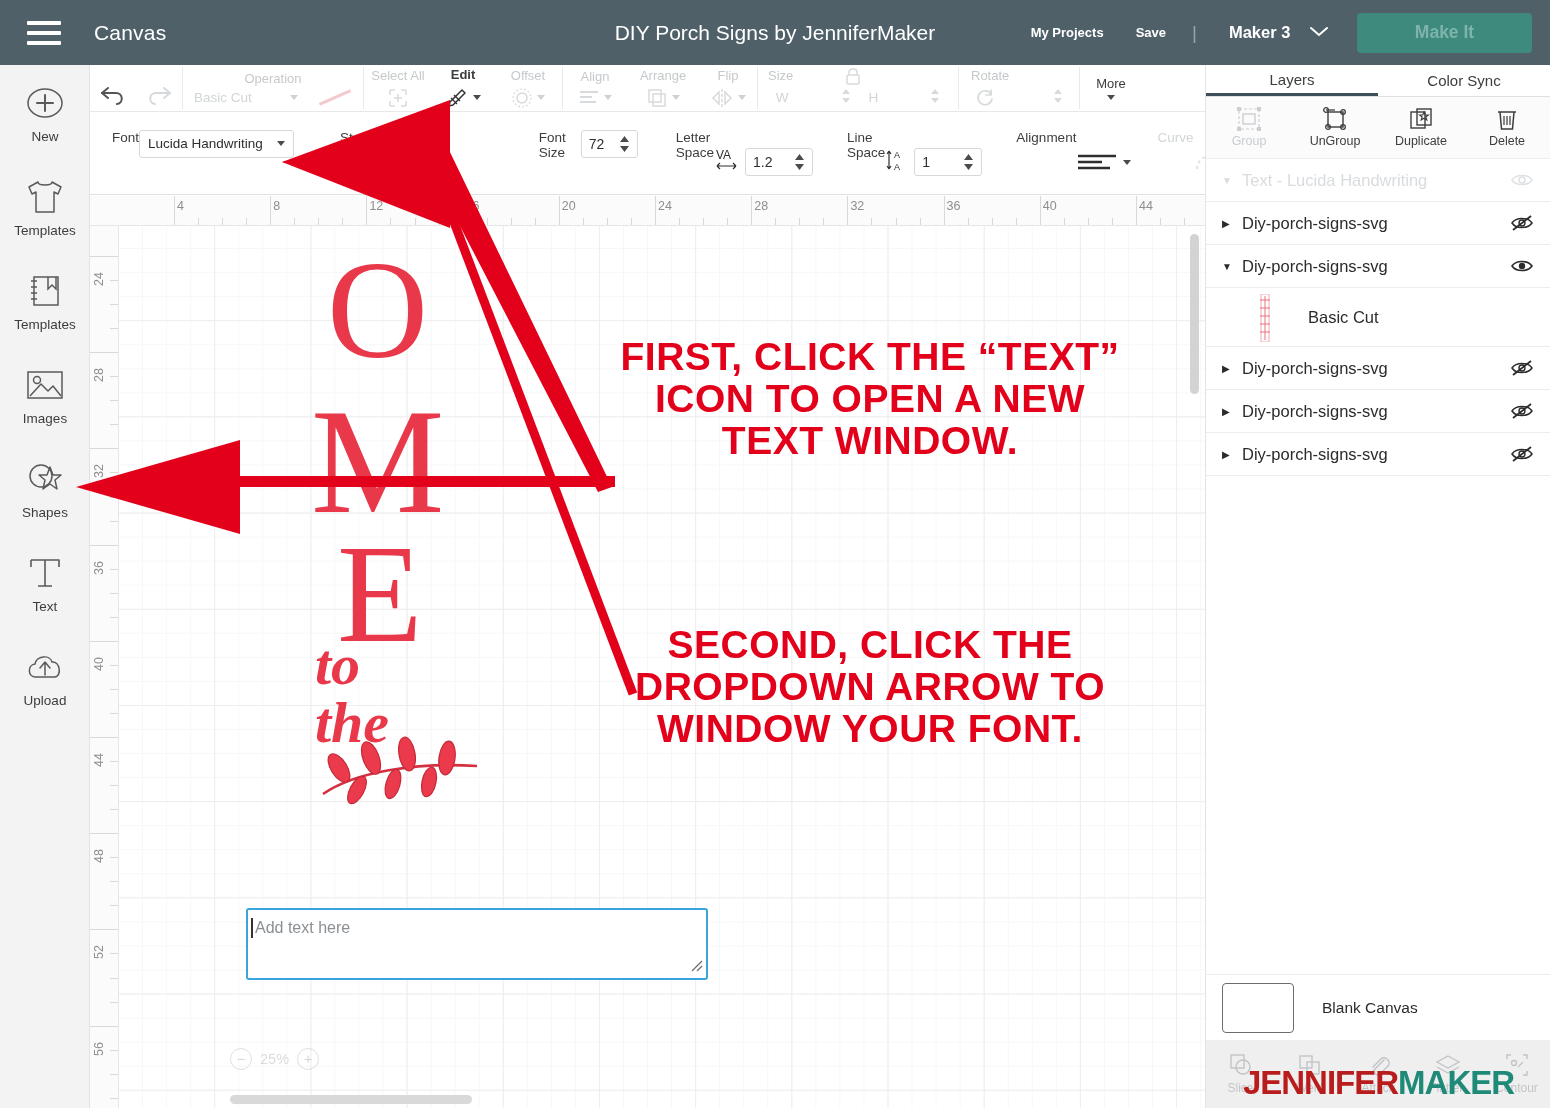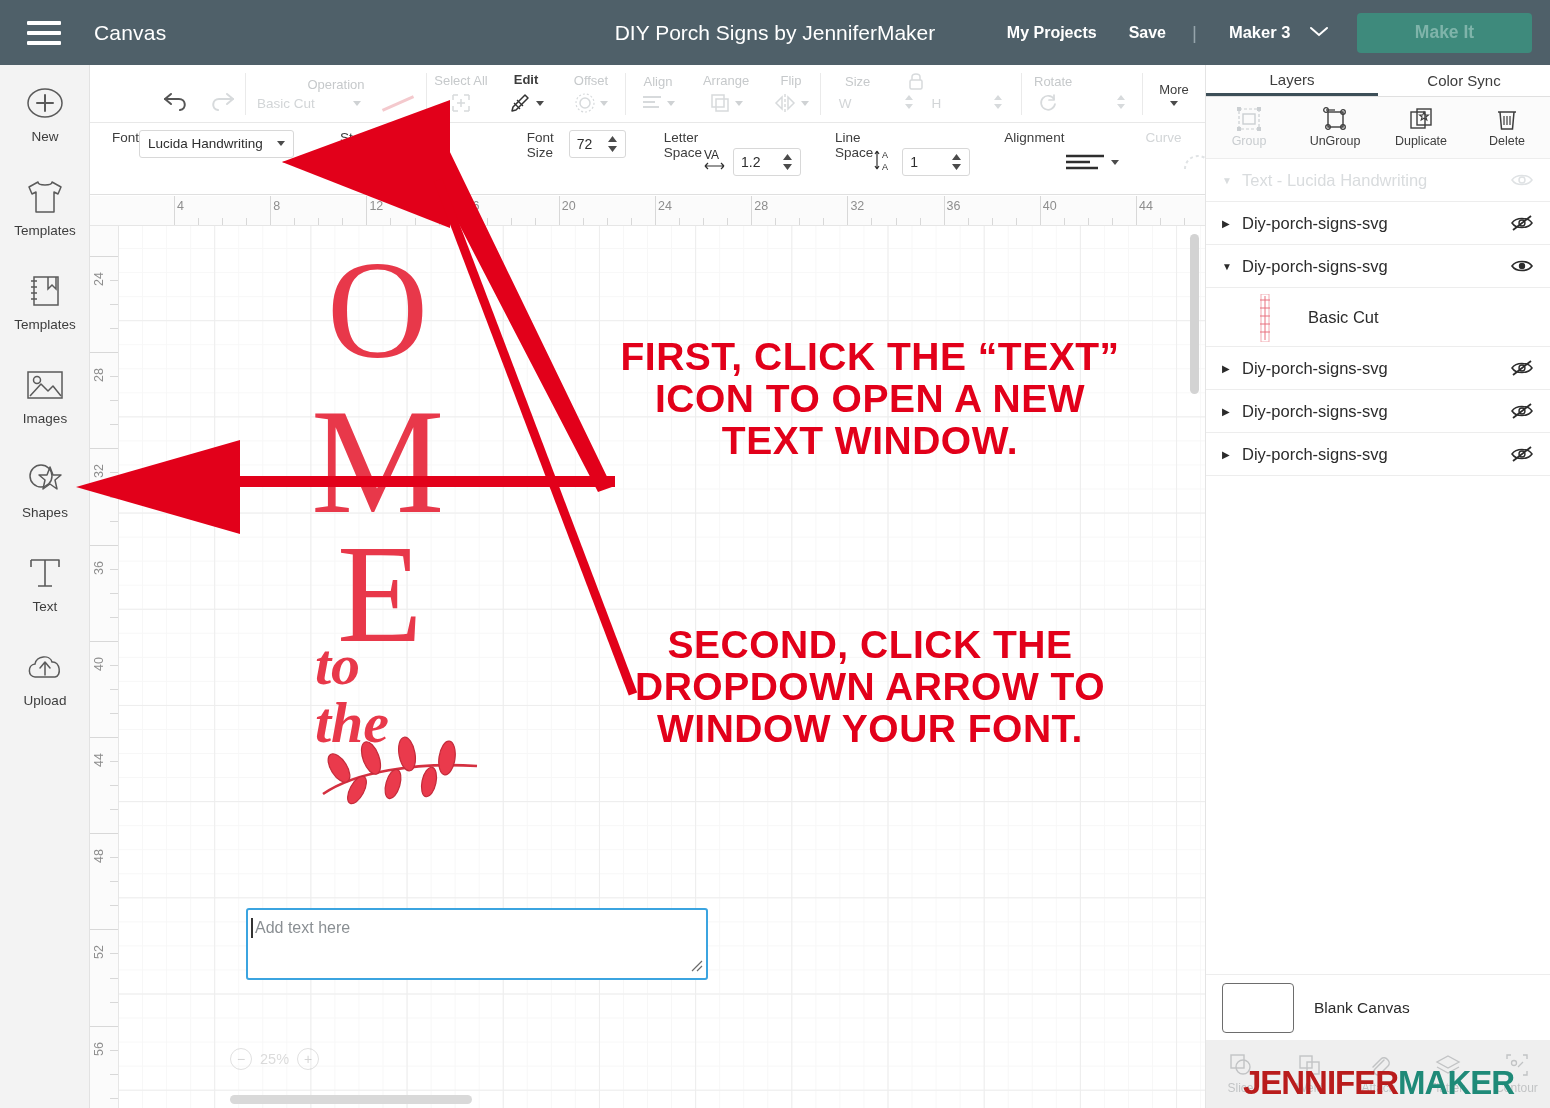--- a/index.html
+++ b/index.html
@@ -13,21 +13,21 @@
   
   .header {
     position: absolute; top: 0; left: 0; width: 1550px; height: 65px;
     background: #4f6069; display: flex; align-items: center;
   }
   .hamburger { width: 34px; height: 24px; margin-left: 27px; display:flex; flex-direction:column; justify-content:space-between; cursor:pointer;}
   .hamburger span { display:block; height:4px; background:#ffffff; border-radius:1px;}
   .hdr-canvas { color:#ffffff; font-size:21px; margin-left:33px; letter-spacing:.2px;}
   .hdr-title { position:absolute; left:0; right:0; text-align:center; color:#ffffff; font-size:21px; pointer-events:none;}
   .hdr-right { position:absolute; right:18px; display:flex; align-items:center; gap:0; z-index:3;}
-  .hdr-link { color:#ffffff; font-size:16px; font-weight:bold; padding:0 16px; cursor:pointer; white-space:nowrap;}
+  .hdr-link { color:#ffffff; font-size:13px; font-weight:bold; padding:0 16px; cursor:pointer; white-space:nowrap;}
   .hdr-sep { color:#96a4ab; font-size:19px; padding:0 10px; }
   .hdr-machine { color:#ffffff; font-size:16.5px; font-weight:bold; padding:0 8px 0 22px; cursor:pointer; white-space:nowrap;}
   .chev { display:inline-block; margin-left:14px; }
   .chev svg { display:block; }
   .makeit {
     margin-left:20px; width:175px; height:40px; background:#3e8a7c;
     border-radius:4px; color:#7fb4aa; font-size:17.5px; font-weight:bold;
     display:flex; align-items:center; justify-content:center; cursor:pointer;
   }
 
@@ -35,23 +35,23 @@
   .rail {
     position:absolute; top:65px; left:0; width:90px; height:1043px;
     background:#f3f3f3; border-right:1px solid #e2e2e2;
   }
   .rail-item { width:90px; height:94px; display:flex; flex-direction:column; align-items:center; justify-content:center; cursor:pointer;}
   .rail-item .ic { height:46px; display:flex; align-items:center; justify-content:center;}
   .rail-item .lb { font-size:13.5px; color:#3d3d3d; margin-top:3px;}
 
   
   .topbar {
-    position:absolute; top:65px; left:90px; width:1115px; height:58px;
+    position:absolute; top:65px; left:90px; width:1115px; height:47px;
     background:#ffffff; border-bottom:1px solid #e8e8e8;
-    display:flex; align-items:center;justify-content:flex-end;
+    display:flex; align-items:center;
   }
   .tool { display:flex; flex-direction:column; align-items:center; justify-content:center; height:65px; position:relative;}
   .tool .tl { font-size:13px; color:#c6c9cb; margin-bottom:4px; white-space:nowrap;}
   .tool.active .tl { color:#3d3d3d; font-weight:bold; }
   .tool .tv { display:flex; align-items:center; gap:4px; color:#d2d5d7; font-size:13.5px;}
   .vdiv { width:1px; height:42px; background:#eaeaea; }
 
   .fontbar {
     position:absolute; top:130px; left:90px; width:1115px; height:65px;
     background:#ffffff; border-bottom:1px solid #e0e0e0;
@@ -124,21 +124,21 @@
   .ract.dis .rl { color:#c9cdd0; }
   .layer { height:43px; display:flex; align-items:center; border-bottom:1px solid #ededed; padding:0 16px; cursor:pointer;}
   .layer .tri { width:16px; color:#2b2b2b; font-size:10px;}
   .layer .nm { flex:1; font-size:16.5px; color:#2b2b2b; padding-left:4px;}
   .layer.ghost .nm, .layer.ghost .tri { color:#d9dcde; }
   .layer .eye { width:24px; display:flex; justify-content:center;}
   .sublayer { height:59px; display:flex; align-items:center; border-bottom:1px solid #ededed; padding:0 16px;}
   .sublayer .sw { width:16px; height:46px; margin-left:34px; }
   .sublayer .nm { font-size:16.5px; color:#2b2b2b; padding-left:36px;}
 
-  .canvasrow { position:absolute; left:0; bottom:68px; width:345px; height:66px; border-top:1px solid #ededed; display:flex; align-items:center; padding-left:16px; gap:20px;}
+  .canvasrow { position:absolute; left:0; bottom:68px; width:345px; height:66px; border-top:1px solid #ededed; display:flex; align-items:center; padding-left:16px; gap:28px;}
   .canvasrow .chip { width:72px; height:50px; background:#ffffff; border:1px solid #6d6d6d; border-radius:4px;}
   .canvasrow .clb { font-size:15.5px; color:#2b2b2b;}
 
   .bottools { position:absolute; left:0; bottom:0; width:345px; height:68px; background:#efefef; display:flex;}
   .btool { flex:1; display:flex; flex-direction:column; align-items:center; justify-content:center; gap:4px; opacity:.45;}
   .btool .bl { font-size:12px; color:#8b8f92;}
   .jmlogo { position:absolute; left:0; bottom:6px; width:345px; text-align:center; font-size:33px; font-weight:bold; letter-spacing:-1px; font-family:"Liberation Sans",sans-serif;}
   .jm-a { color:#b91c1c; } .jm-b { color:#1f8a78; }
 
   
@@ -340,21 +340,21 @@
             <path d="M12 2 V20" stroke="#d7dadc" stroke-width="1.5" stroke-dasharray="3 2"></path>
             <path d="M9 5 L3 11 L9 17 Z" fill="none" stroke="#d7dadc" stroke-width="1.5"></path>
             <path d="M15 5 L21 11 L15 17 Z" fill="none" stroke="#d7dadc" stroke-width="1.5"></path>
           </svg>
         <span class="caret lite"></span>
       </div>
     </div>
     <div class="vdiv"></div>
 
     <div class="tool" style="width:200px">
-      <div class="tl" style="align-self:flex-start;margin-left:24px">Size</div>
+      <div class="tl" style="align-self:flex-start;margin-left:10px">Size</div>
       <div class="tv">
         <span>W</span>
         <span style="width:44px"></span>
         <span>
           <svg width="10" height="18" viewBox="0 0 10 18">
               <path d="M5 2 L9 7 H1 Z M5 16 L9 11 H1 Z" fill="#d7dadc"></path>
             </svg>
         </span>
         <span style="width:10px"></span>
         <span>H</span>
@@ -406,21 +406,21 @@
         <span class="cap">Lucida Handwriting</span>
         <span class="caret"></span>
       </div>
     </div>
 
     <div class="fgrp" style="margin-left:46px">
       <div class="fl">St</div>
       <div style="width:130px;height:28px"></div>
     </div>
 
-    <div class="fgrp" style="margin-left:44px">
+    <div class="fgrp" style="margin-left:56px">
       <div class="fl">Font Size</div>
       <div class="numbox" style="width:72px">
         <span style="flex:1">72</span>
         <span class="spin">
           <svg width="11" height="18" viewBox="0 0 11 18">
               <path d="M5.5 1 L10 7 H1 Z M5.5 17 L10 11 H1 Z" fill="#4b4b4b"></path>
             </svg>
         </span>
       </div>
     </div>

